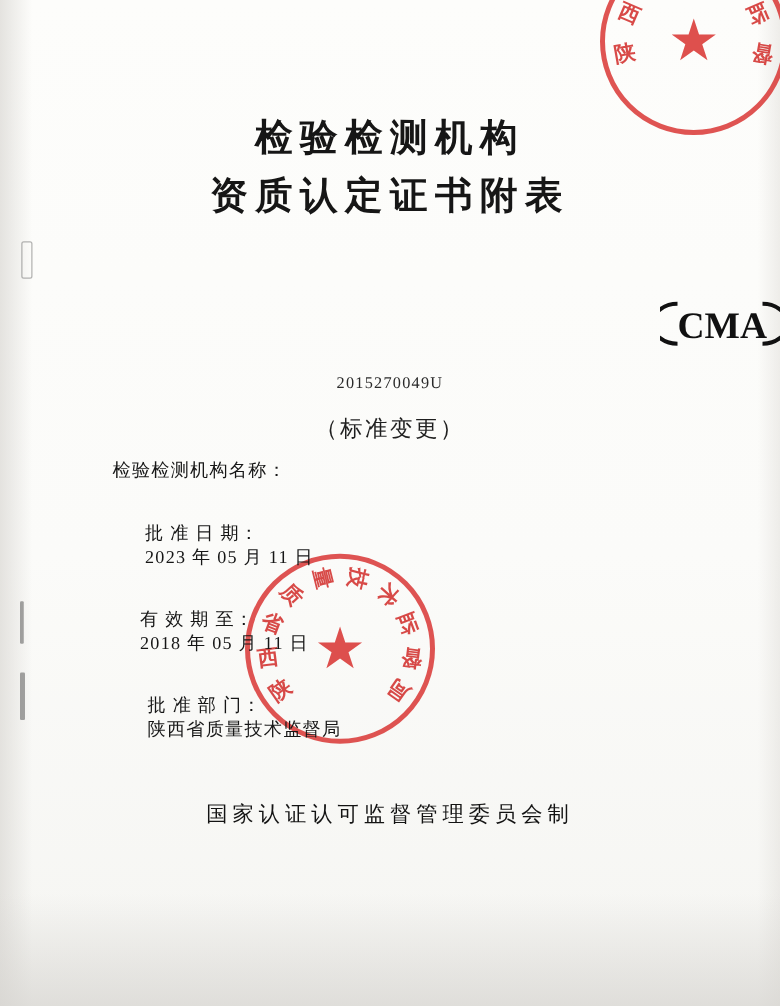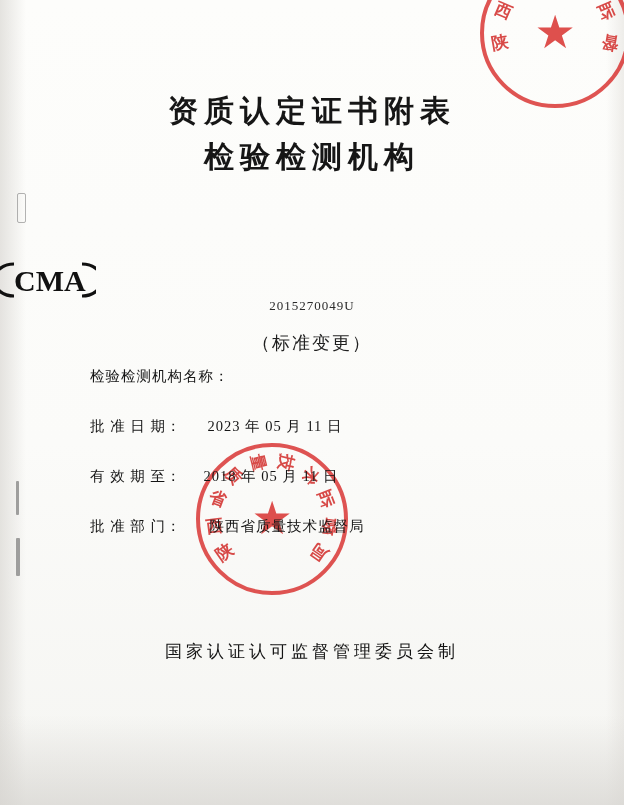--- a/index.html
+++ b/index.html
@@ -65,22 +65,21 @@
     line-height: 46px;
     font-weight: 700;
     color: #161616;
   }
 
   .cma {
     position: absolute;
     top: 237px;
     left: 0;
     width: 624px;
-    text-align: left;
-    margin-top: 21px;
+    text-align: right;
   }
   .cma svg { display: inline-block; }
 
   .cert-no {
     position: absolute;
     top: 298px;
     left: 0;
     width: 624px;
     text-align: center;
     font-size: 13px;
@@ -105,20 +104,21 @@
     top: 367px;
     left: 90px;
     width: 460px;
   }
   .field-row {
     display: flex;
     align-items: baseline;
     margin-bottom: 31px;
     font-size: 14.5px;
     color: #161616;
+    flex-direction: column;
   }
   .field-label {
     white-space: nowrap;
     letter-spacing: 1px;
   }
   .field-value {
     margin-left: 10px;
     letter-spacing: 1px;
     white-space: nowrap;
   }
@@ -196,22 +196,22 @@
     <div class="seal-star">★</div>
     <div class="seal-text" id="seal-top-text">
         <span class="seal-char" style="transform: rotate(-100deg) translate(0px, -56px) rotate(90deg) translate(-50%, -50%);">陕</span>
         <span class="seal-char" style="transform: rotate(-66.6667deg) translate(0px, -56px) rotate(90deg) translate(-50%, -50%);">西</span>
         <span class="seal-char" style="transform: rotate(66.6667deg) translate(0px, -56px) rotate(90deg) translate(-50%, -50%);">监</span>
         <span class="seal-char" style="transform: rotate(100deg) translate(0px, -56px) rotate(90deg) translate(-50%, -50%);">督</span>
       </div>
   </div>
 
   <div class="title-block">
+    <div class="title-line">检验检测机构</div>
     <div class="title-line">资质认定证书附表</div>
-    <div class="title-line">检验检测机构</div>
   </div>
 
   <div class="cma">
     <svg width="96" height="44" viewBox="0 0 96 44" aria-hidden="true">
       <g fill="none" stroke="#111111" stroke-width="3.2">
         <path d="M14 6 A 20 16 0 1 0 14 38"></path>
         <path d="M82 6 A 20 16 0 1 1 82 38"></path>
       </g>
       <g fill="#111111" font-family="Liberation Serif, serif" font-size="30" font-weight="700">
         <text x="14" y="33">CMA</text>

